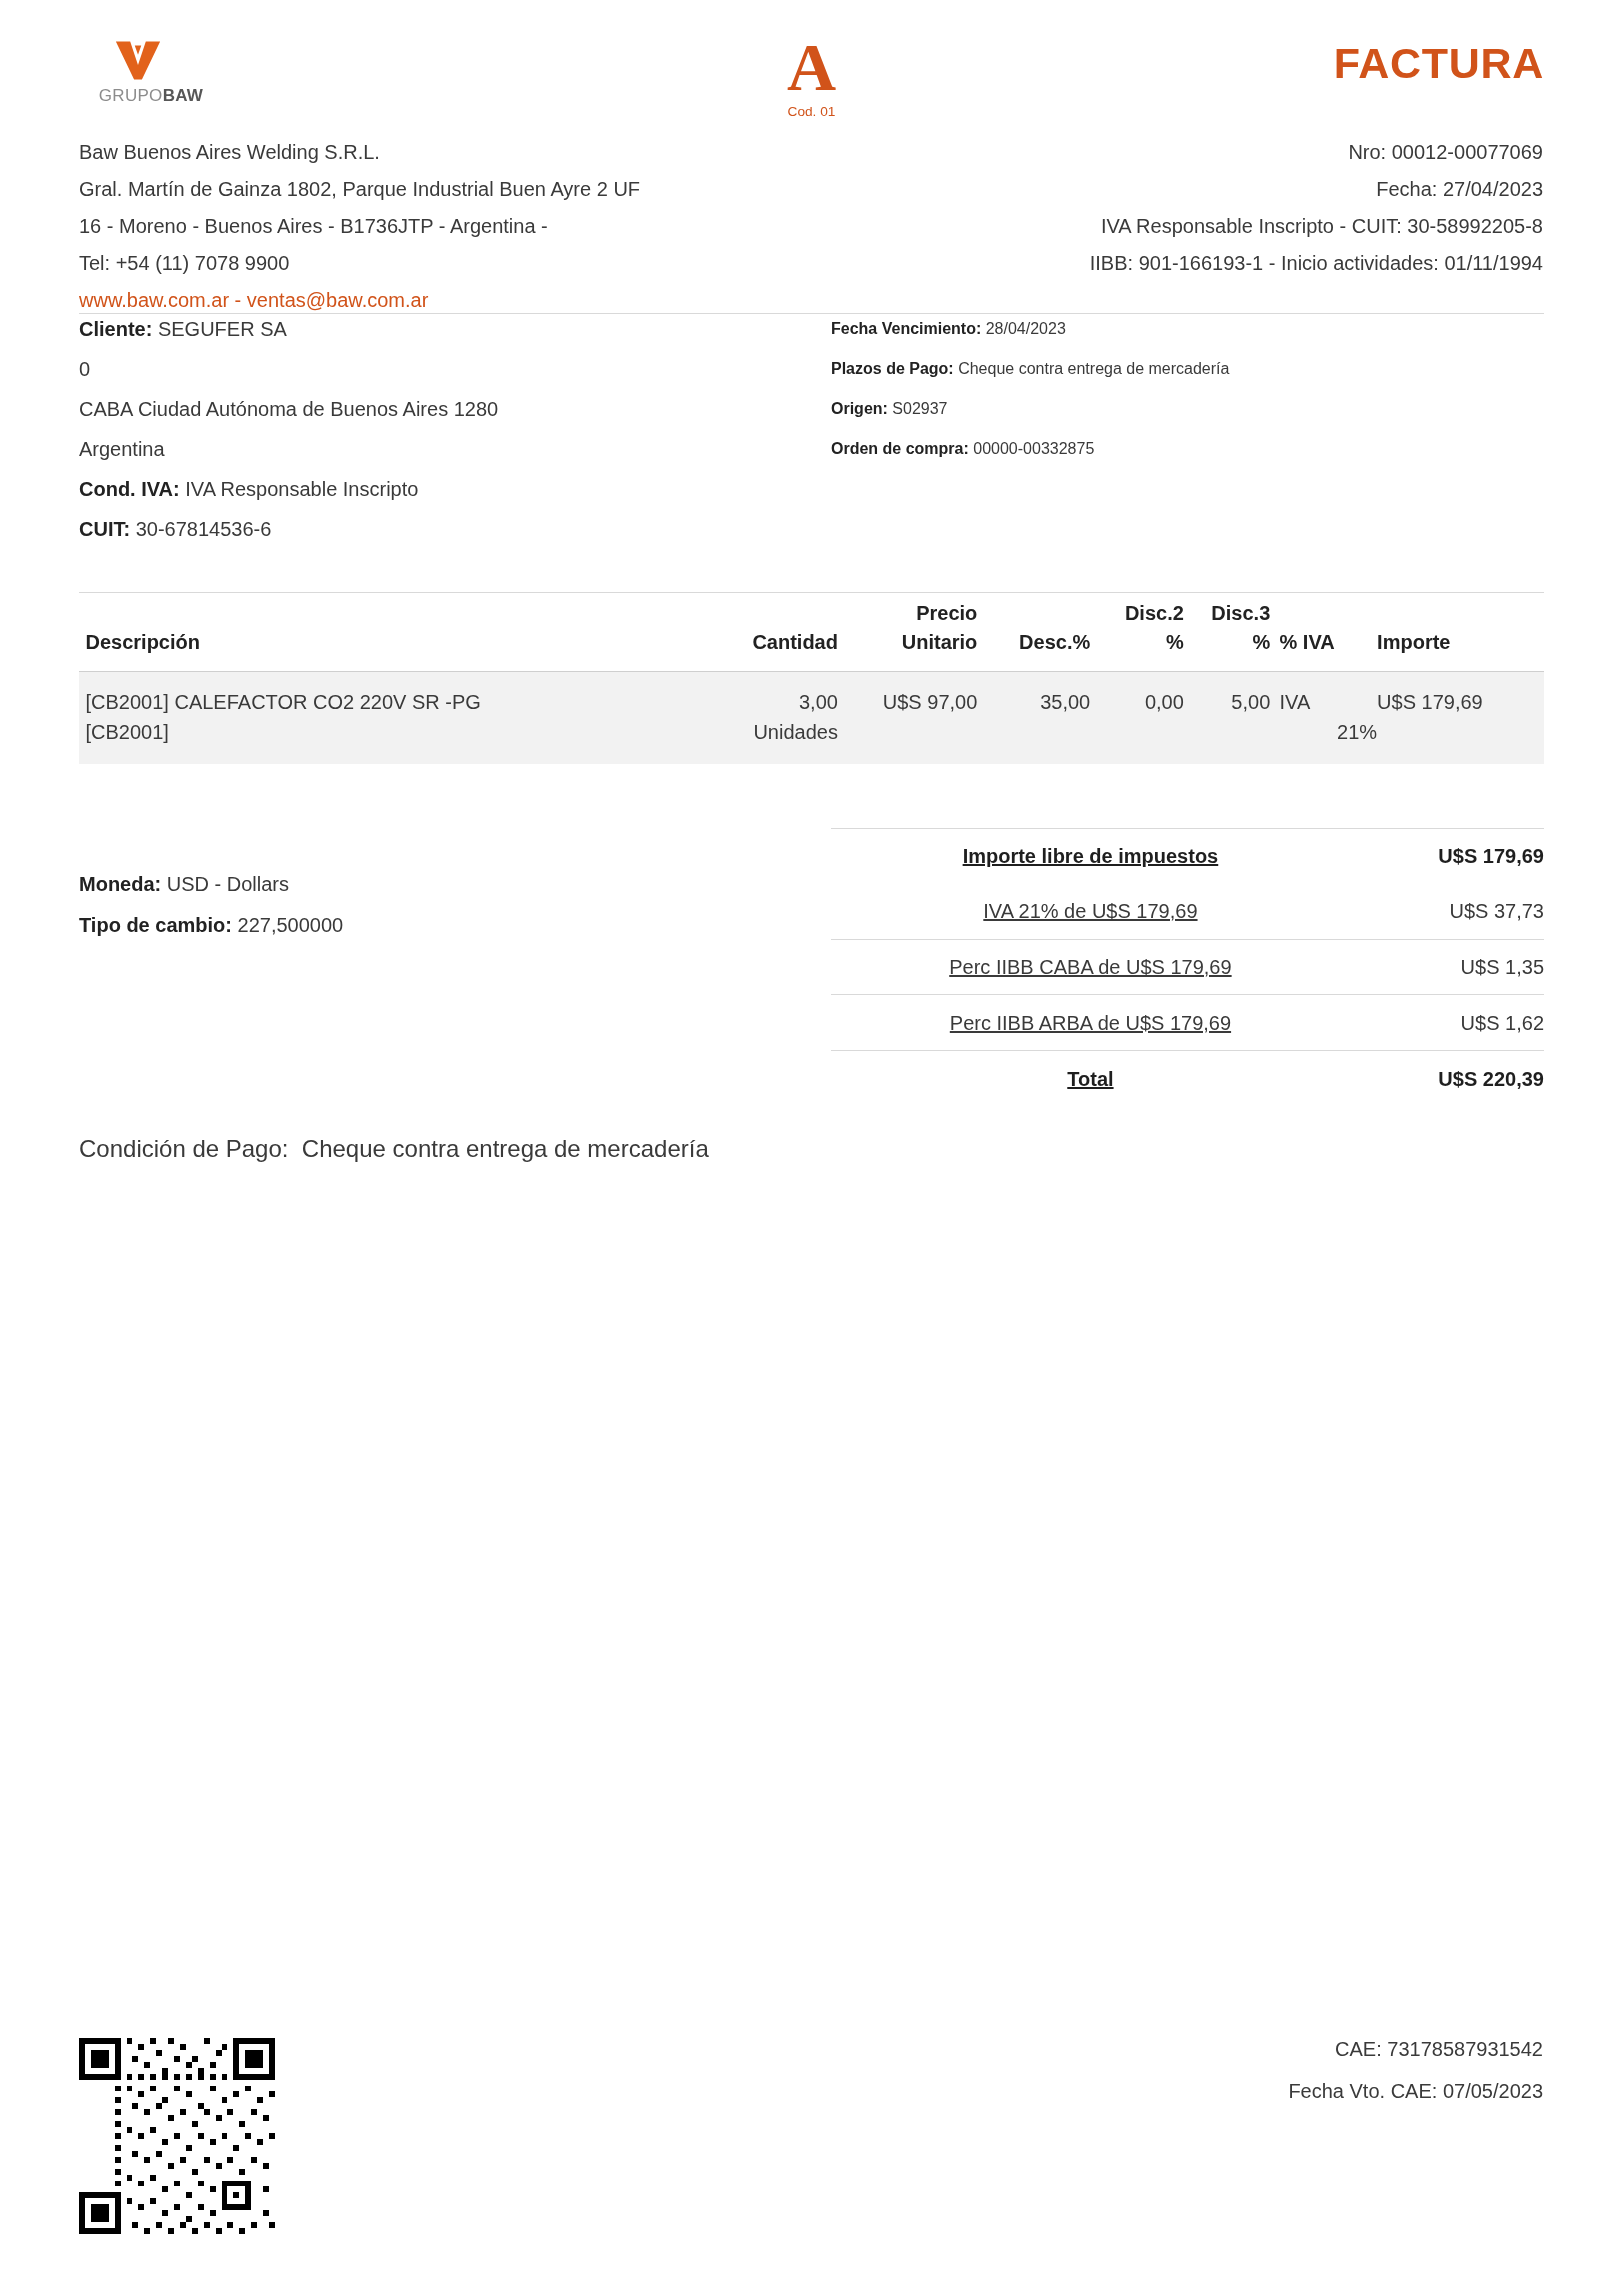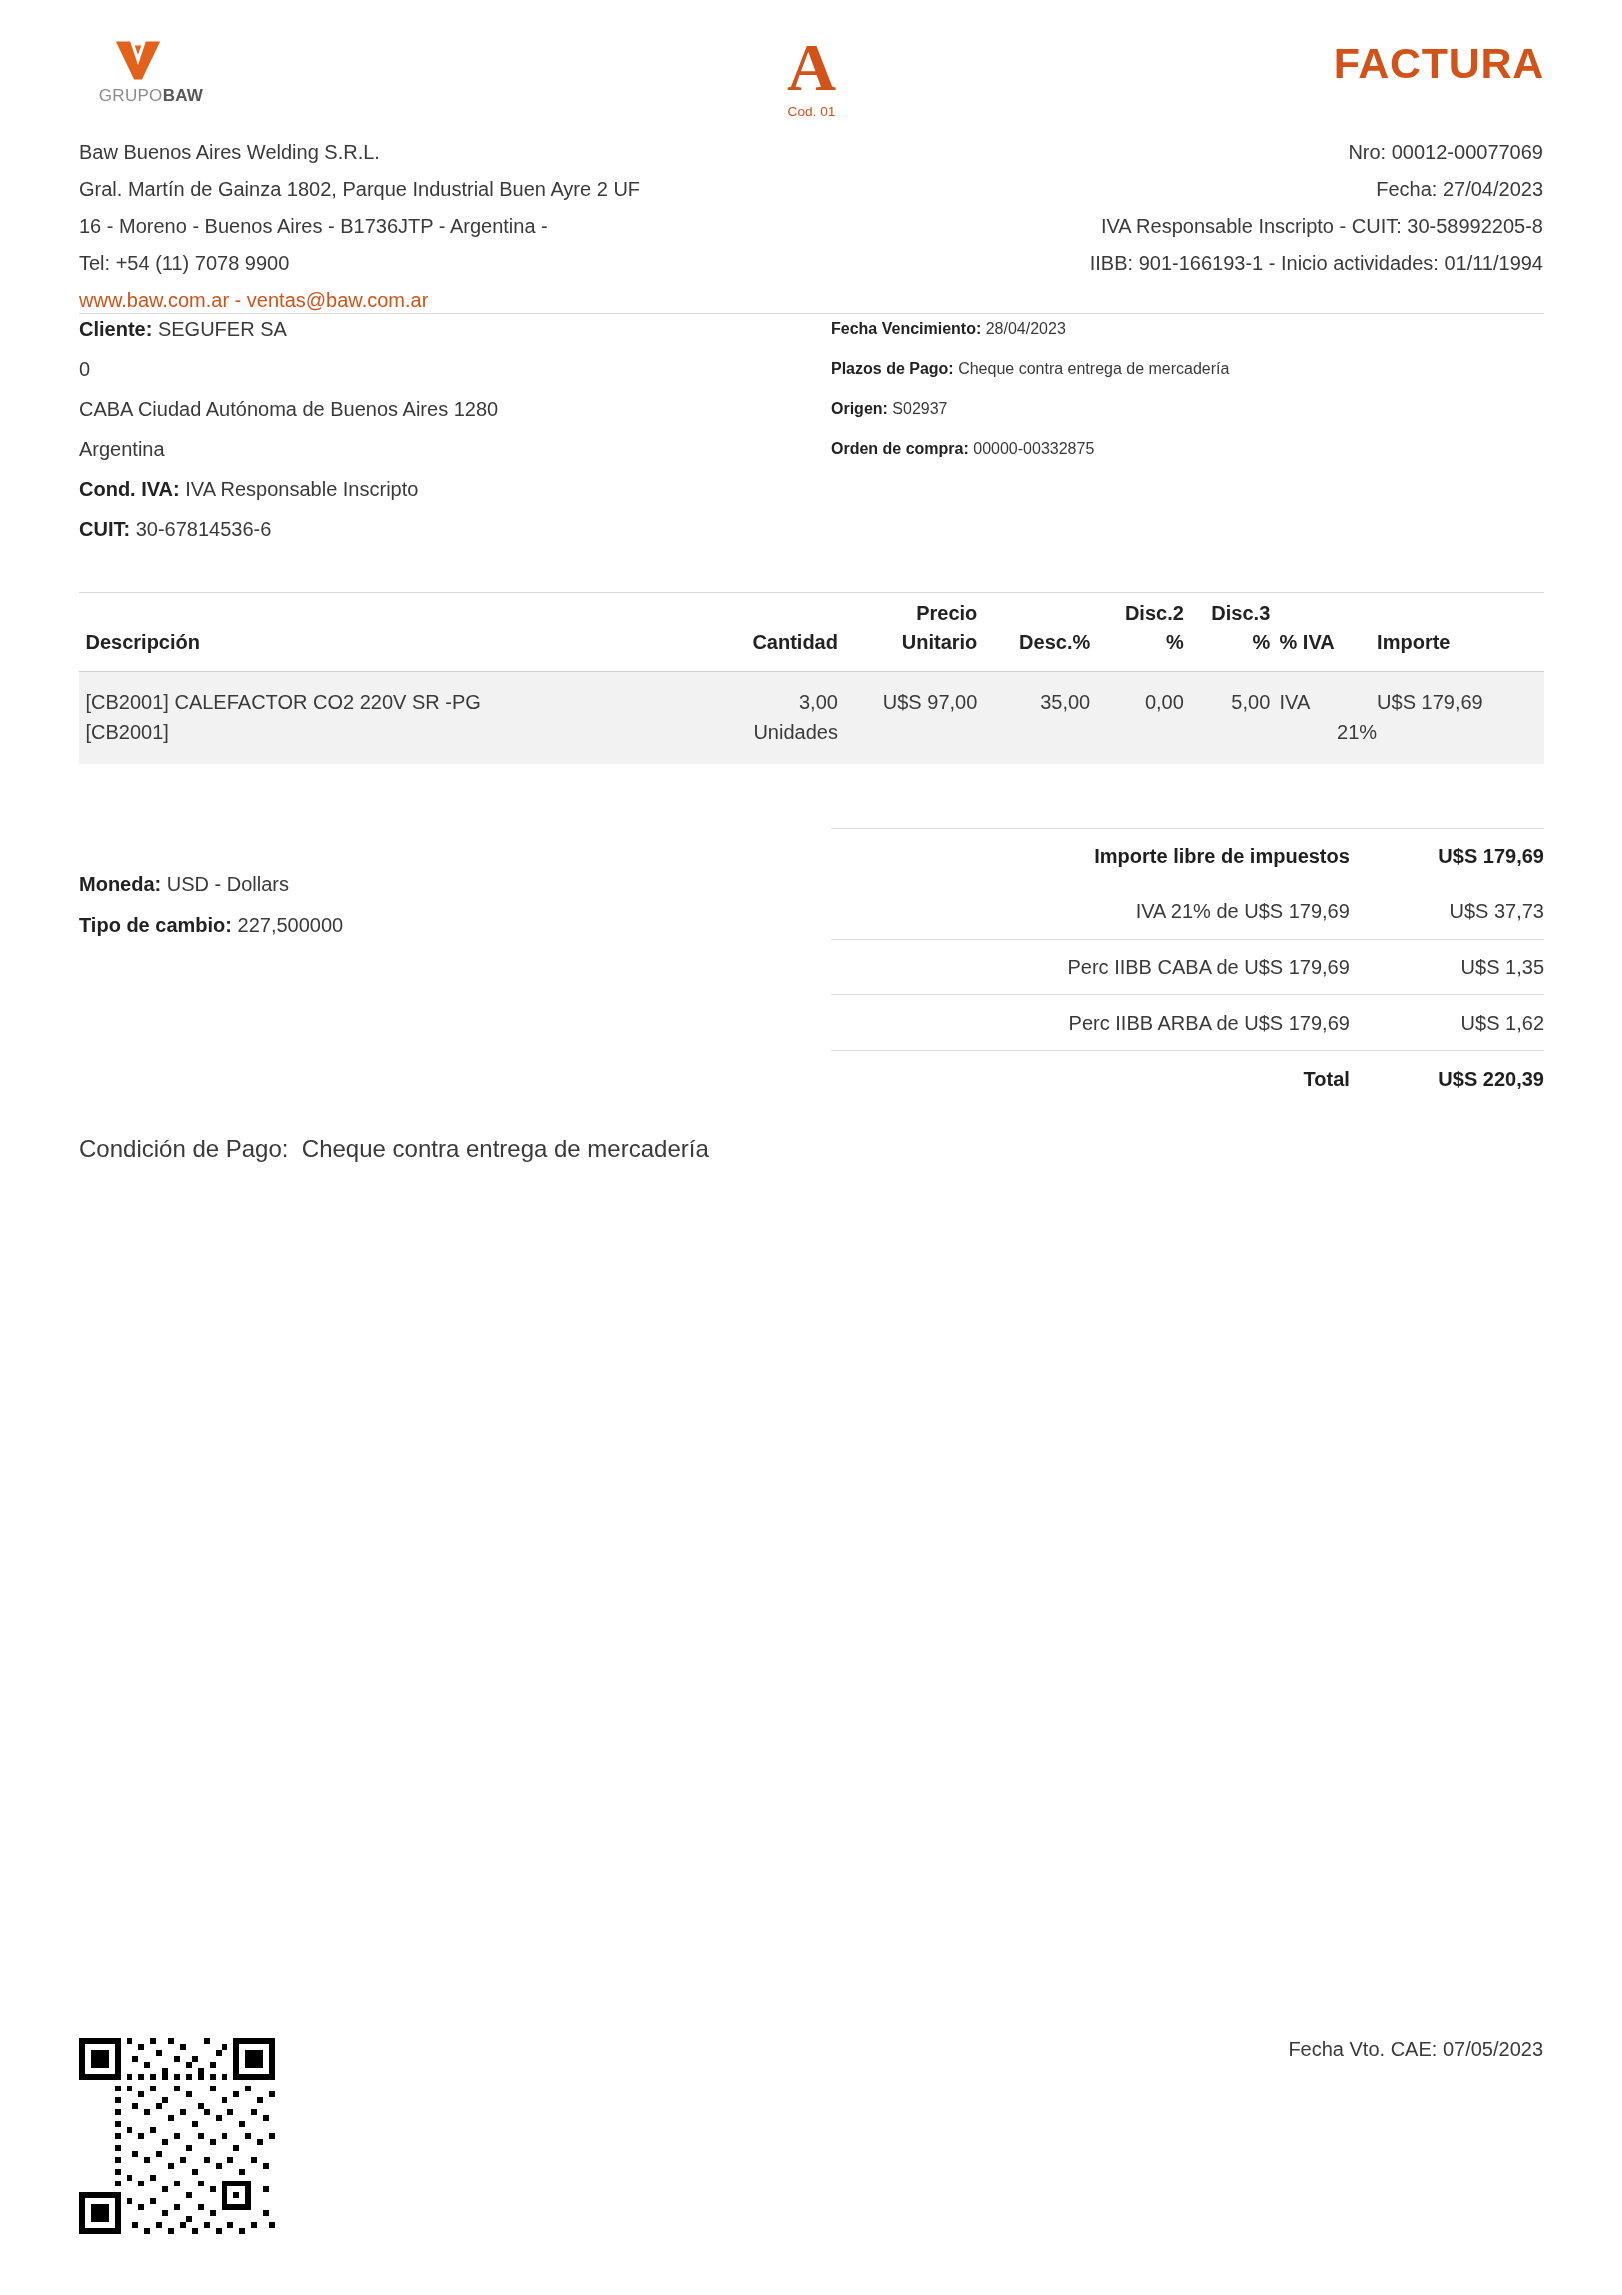--- a/index.html
+++ b/index.html
@@ -191,21 +191,21 @@
     font-size: 20px;
     color: #3a3a3a;
   }
   .totals table { width: 100%; border-collapse: collapse; }
   .totals td {
     padding: 14.4px 0 14.4px 0;
     border-bottom: 0.7px solid #d9d9d9;
     line-height: 26px;
   }
   .totals tr:first-child td { border-top: 0.7px solid #d9d9d9; }
-  .totals td.lbl { text-align: right; }
+  .totals td.lbl { text-align: center; text-decoration: underline; }
   .totals td.val { text-align: right; }
   .totals tr.strong td { font-weight: bold; color: #1f1f1f; }
   .totals tr.strong td { border-bottom: none; }
 
   
   .paycond {
     position: absolute;
     left: 79px;
     top: 1135px;
     font-size: 24px;
@@ -523,17 +523,18 @@
         <rect x="23" y="32" width="1" height="1"></rect>
           <rect x="25" y="31" width="1" height="1"></rect>
         <rect x="27" y="32" width="1" height="1"></rect>
           <rect x="29" y="31" width="1" height="1"></rect>
         <rect x="32" y="31" width="1" height="1"></rect>
       </g>
     </svg>
   </div>
 
   <div class="footer-right">
+    <div>CAE: 73178587931542</div>
     <div>Fecha Vto. CAE: 07/05/2023</div>
   </div>
 
 </div>
 
 
 </body></html>

